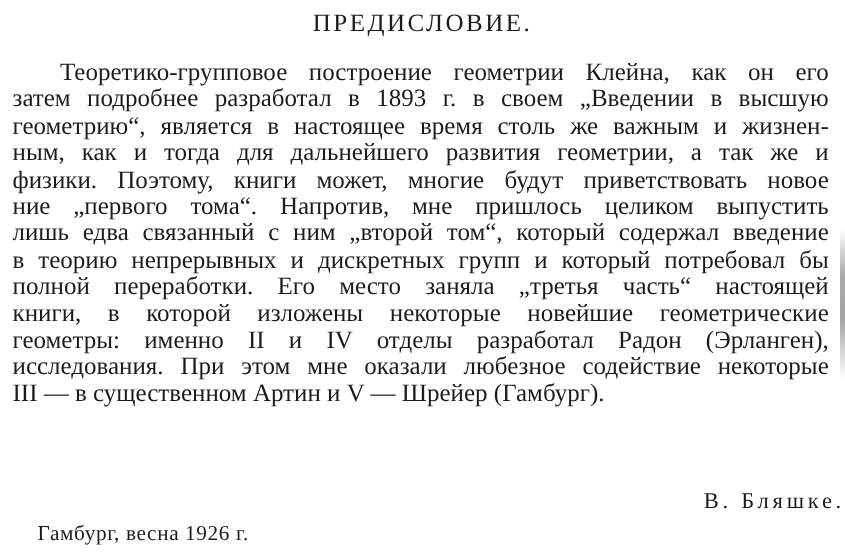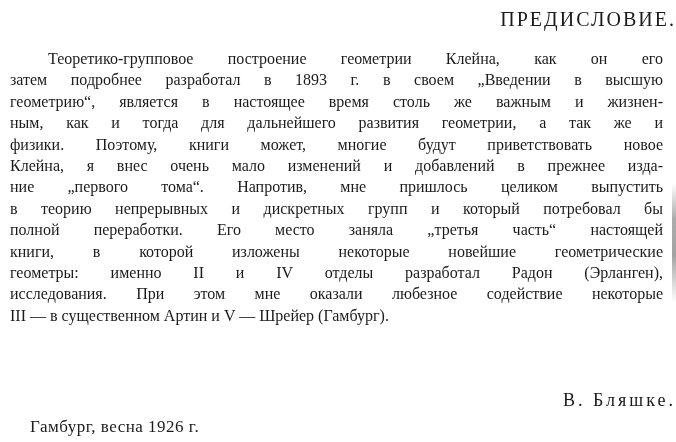--- a/index.html
+++ b/index.html
@@ -8,30 +8,30 @@
     width: 676px;
     height: 442px;
     background: #ffffff;
     font-family: "Liberation Serif", "DejaVu Serif", serif;
     color: #1b1b1b;
     overflow: hidden;
   }
   .title {
     margin: 0;
     padding-top: 8px;
-    text-align: right;
+    text-align: center;
     font-size: 20px;
     font-weight: normal;
     letter-spacing: 2px;
   }
   .para {
     margin: 17px 13px 0 10px;
   }
   .line {
-    font-size: 16px;
+    font-size: 20px;
     line-height: 21.4px;
     text-align: justify;
     text-align-last: justify;
   }
   .line.indent { text-indent: 38px; }
   .line.last  { text-align-last: left; }
   .signature {
     position: absolute;
     top: 390px;
     right: 0;
@@ -64,22 +64,22 @@
 <div class="page">
 
   <h1 class="title">ПРЕДИСЛОВИЕ.</h1>
 
   <div class="para">
     <div class="line indent">Теоретико-групповое построение геометрии Клейна, как он его</div>
     <div class="line">затем подробнее разработал в 1893 г. в своем „Введении в высшую</div>
     <div class="line">геометрию“, является в настоящее время столь же важным и жизнен-</div>
     <div class="line">ным, как и тогда для дальнейшего развития геометрии, а так же и</div>
     <div class="line">физики. Поэтому, книги может, многие будут приветствовать новое</div>
-    <div class="line">Клейна, я внес очень мало изменений и добавлений в прежнее изда-</div>
     <div class="line">ние „первого тома“. Напротив, мне пришлось целиком выпустить</div>
+    <div class="line">лишь едва связанный с ним „второй том“, который содержал введение</div>
     <div class="line">в теорию непрерывных и дискретных групп и который потребовал бы</div>
     <div class="line">полной переработки. Его место заняла „третья часть“ настоящей</div>
     <div class="line">книги, в которой изложены некоторые новейшие геометрические</div>
     <div class="line">геометры: именно II и IV отделы разработал Радон (Эрланген),</div>
     <div class="line">исследования. При этом мне оказали любезное содействие некоторые</div>
     <div class="line last">III — в существенном Артин и V — Шрейер (Гамбург).</div>
   </div>
 
   <div class="signature">В. Бляшке.</div>
 

